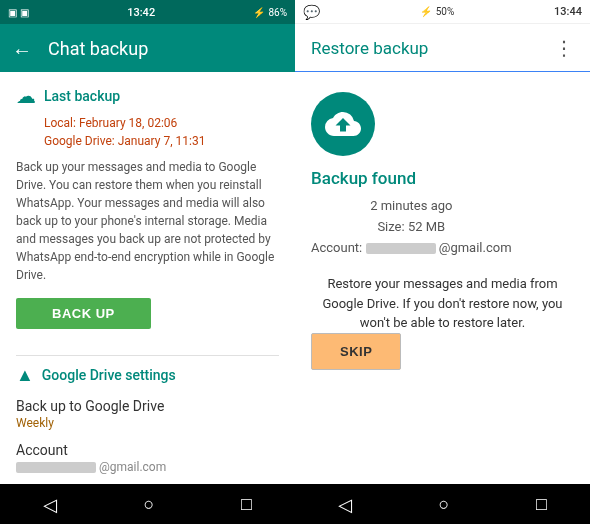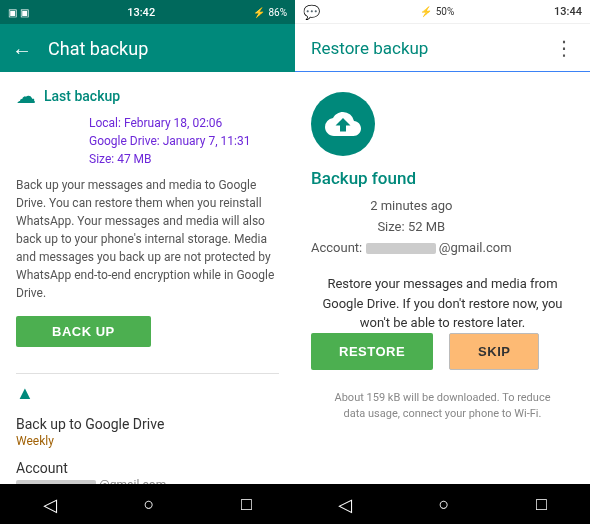--- a/index.html
+++ b/index.html
@@ -54,21 +54,21 @@
     .section-header {
       display: flex;
       align-items: center;
       gap: 8px;
       margin-bottom: 6px;
     }
     .section-header .cloud-icon { color: #00897B; font-size: 20px; }
     .section-header .section-title { color: #00897B; font-size: 14px; font-weight: 500; }
 
     .backup-info { margin-bottom: 8px; padding-left: 28px; }
-    .backup-info p { font-size: 12px; color: #6d28d9; line-height: 1.5; margin-left: 45px; }
+    .backup-info p { font-size: 12px; color: #c2410c; line-height: 1.5; }
 
     .description-text {
       font-size: 12px;
       color: #555;
       line-height: 1.5;
       margin-bottom: 14px;
     }
 
     .backup-btn {
       background: #4CAF50;
@@ -257,33 +257,33 @@
   <div class="left-content">
 
     
     <div class="section-header">
       <span class="cloud-icon">☁</span>
       <span class="section-title">Last backup</span>
     </div>
     <div class="backup-info">
       <p>Local: February 18, 02:06</p>
       <p>Google Drive: January 7, 11:31</p>
-      <p>Size: 47 MB</p>
     </div>
 
     <p class="description-text">Back up your messages and media to Google Drive. You can restore them when you reinstall WhatsApp. Your messages and media will also back up to your phone's internal storage. Media and messages you back up are not protected by WhatsApp end-to-end encryption while in Google Drive.</p>
 
     <button class="backup-btn">BACK UP</button>
 
     <hr class="divider">
 
     
     <div class="gdrive-section">
       <div class="drive-header">
         <span class="drive-icon">▲</span>
+        <span class="drive-title">Google Drive settings</span>
       </div>
 
       <div class="setting-row">
         <div class="setting-label">Back up to Google Drive</div>
         <div class="setting-value">Weekly</div>
       </div>
 
       <div class="setting-row">
         <div class="setting-label">Account</div>
         <div class="setting-account">
@@ -335,25 +335,23 @@
       <p>
         <span>Account:</span>
         <span class="redacted-r"></span>
         <span>@gmail.com</span>
       </p>
     </div>
 
     <p class="restore-description">Restore your messages and media from Google Drive. If you don't restore now, you won't be able to restore later.</p>
 
     <div class="action-buttons">
-      <button class="restore-btn">RESTORE</button>
       <button class="skip-btn">SKIP</button>
     </div>
 
-    <p class="footer-note">About 159 kB will be downloaded. To reduce data usage, connect your phone to Wi-Fi.</p>
 
   </div>
 
   <div class="nav-bar-right">
     <span class="nav-icon">◁</span>
     <span class="nav-icon">○</span>
     <span class="nav-icon">□</span>
   </div>
 </div>
 

